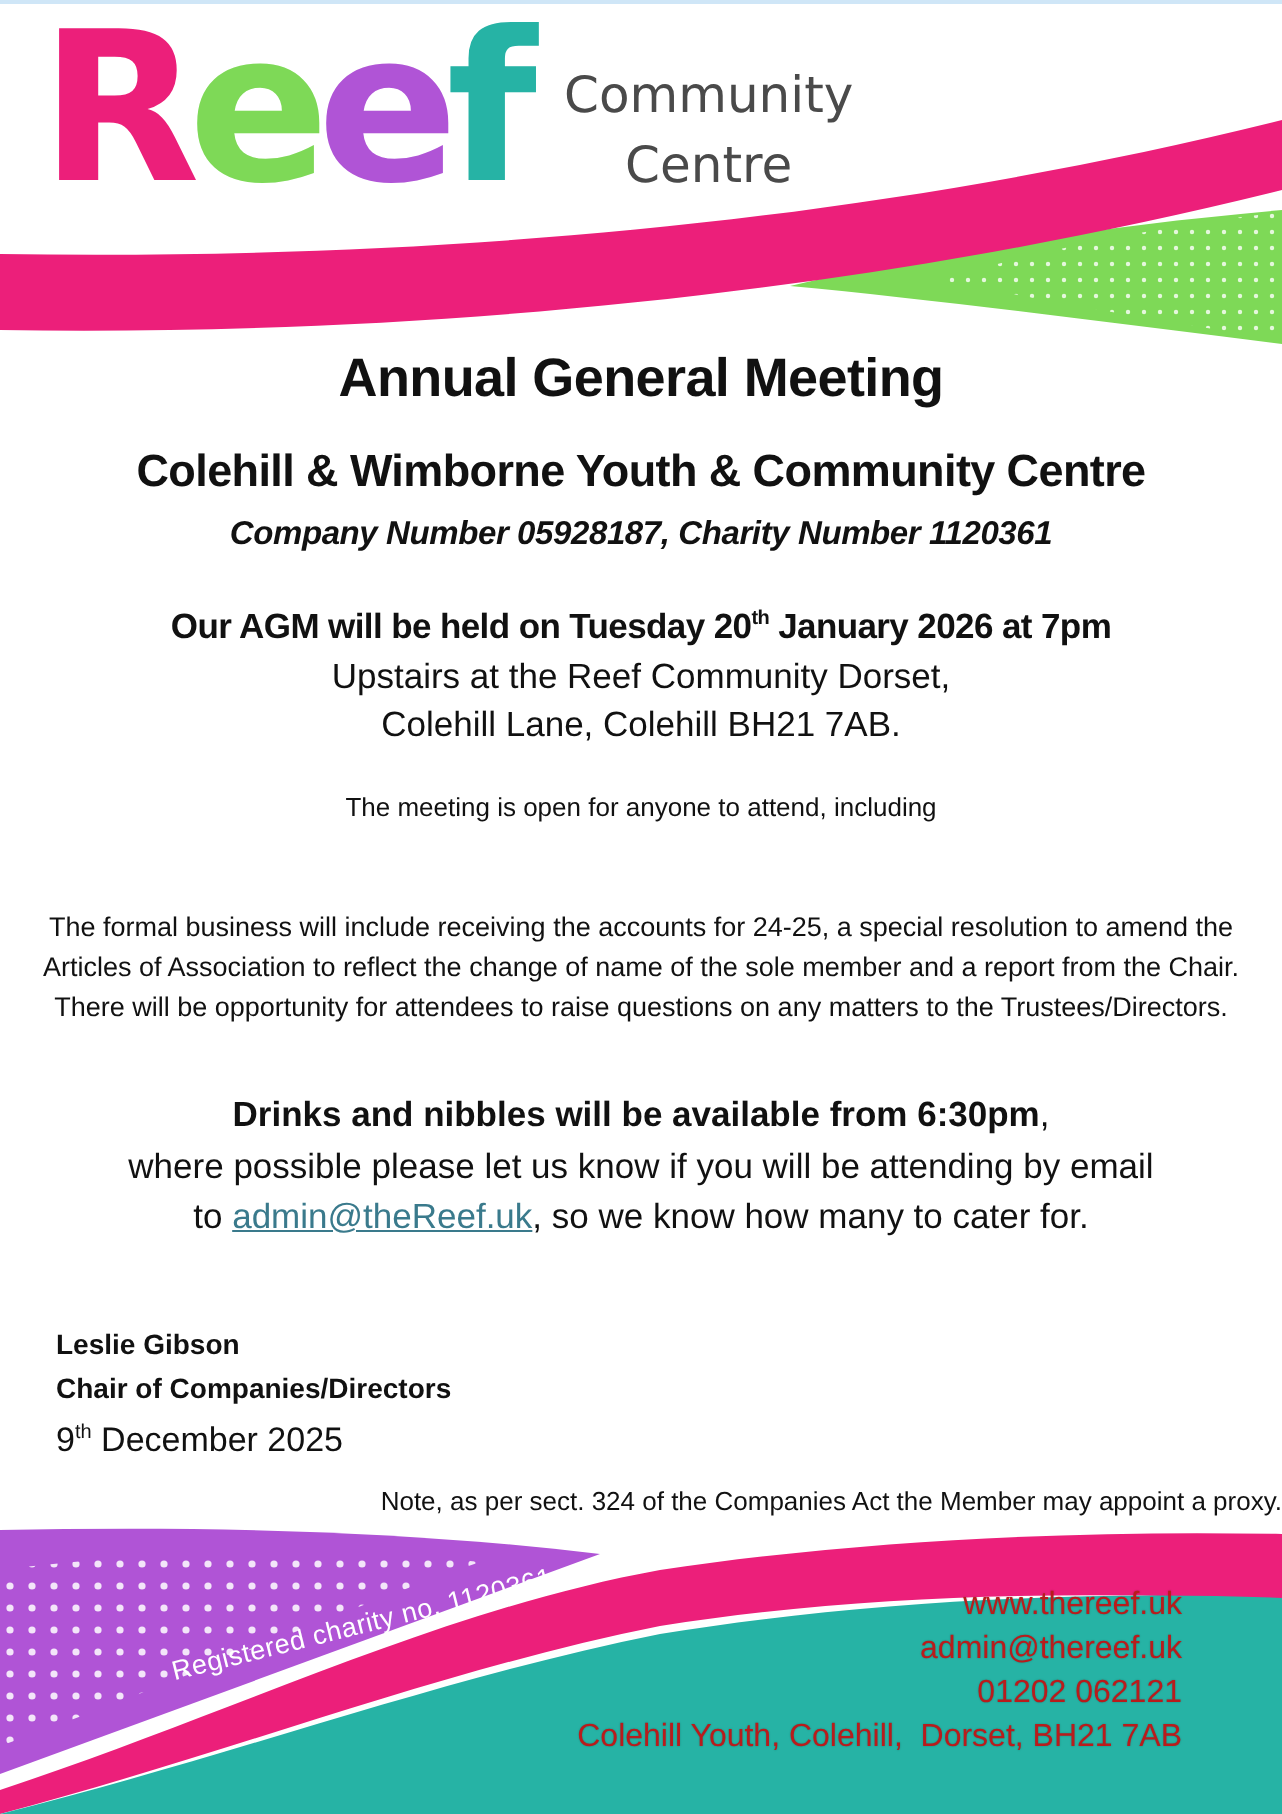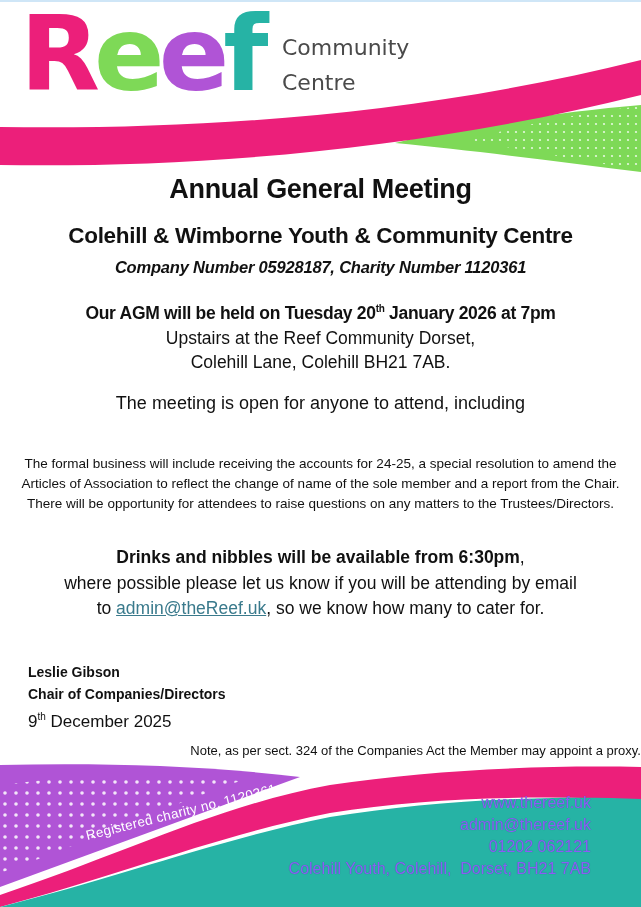--- a/index.html
+++ b/index.html
@@ -13,48 +13,48 @@
     .header-art { position: absolute; left: 0; top: 0; width: 641px; height: 175px; }
     .logo-word {
       position: absolute; left: 20px; top: 2px;
       font-family: "DejaVu Sans", sans-serif; font-weight: bold;
       font-size: 104px; letter-spacing: -6px; line-height: 1;
     }
     .logo-word span { display: inline-block; }
     .logo-sub {
       position: absolute; left: 282px; top: 30px;
       font-family: "DejaVu Sans", sans-serif;
-      font-size: 22px; line-height: 35px; color: #4a4a4a;
+      font-size: 25px; line-height: 35px; color: #4a4a4a; text-align: center;
     }
     .center { position: absolute; left: 0; width: 641px; text-align: center; }
     .title { top: 174px; font-size: 27px; font-weight: bold; text-underline-offset: 3px; letter-spacing: -0.3px; }
     .org { top: 223px; font-size: 22.5px; font-weight: bold; letter-spacing: -0.3px; }
     .numbers { top: 258px; font-size: 16.5px; font-weight: bold; font-style: italic; letter-spacing: -0.2px; }
     .agm-date { top: 303px; font-size: 17.5px; font-weight: bold; letter-spacing: -0.3px; }
     .agm-date sup { font-size: 10px; }
     .venue { top: 326px; font-size: 17.5px; line-height: 24px; }
-    .open { top: 391px; font-size: 18px; line-height: 25px; }
+    .open { top: 391px; font-size: 13px; line-height: 25px; }
     .formal { top: 454px; font-size: 13.5px; line-height: 20px; padding: 0 20px; box-sizing: border-box; }
     .drinks { top: 547px; font-size: 17.5px; font-weight: bold; }
     .rsvp { top: 571px; font-size: 17.5px; line-height: 25px; }
     .rsvp a { color: #3a7a8c; text-decoration: underline; }
     .sig { position: absolute; left: 28px; top: 661px; font-size: 14px; line-height: 22px; }
     .sig .b { font-weight: bold; }
     .sig .date { font-size: 17px; line-height: 24px; }
     .sig sup { font-size: 10px; }
     .note { top: 743px; font-size: 13px; text-align: right; }
     .footer-art { position: absolute; left: 0; top: 755px; width: 641px; height: 152px; }
     .charity-ribbon {
       position: absolute; left: 88px; top: 828px;
       color: #fff; font-size: 13.5px; letter-spacing: 0.3px;
       transform: rotate(-14deg); transform-origin: left bottom; white-space: nowrap;
     }
     .contact {
       position: absolute; right: 50px; top: 792px; text-align: right;
-      color: #8b5cf6; font-size: 16px; line-height: 22px;
+      color: #b91c1c; font-size: 16px; line-height: 22px;
       text-shadow: 0 0 1px rgba(0,0,0,0.25);
     }
     .contact div { white-space: pre; }
   </style>
 </head>
 <body>
 
 <div class="top-line"></div>
 
 <svg class="header-art" viewBox="0 0 641 175" xmlns="http://www.w3.org/2000/svg">

